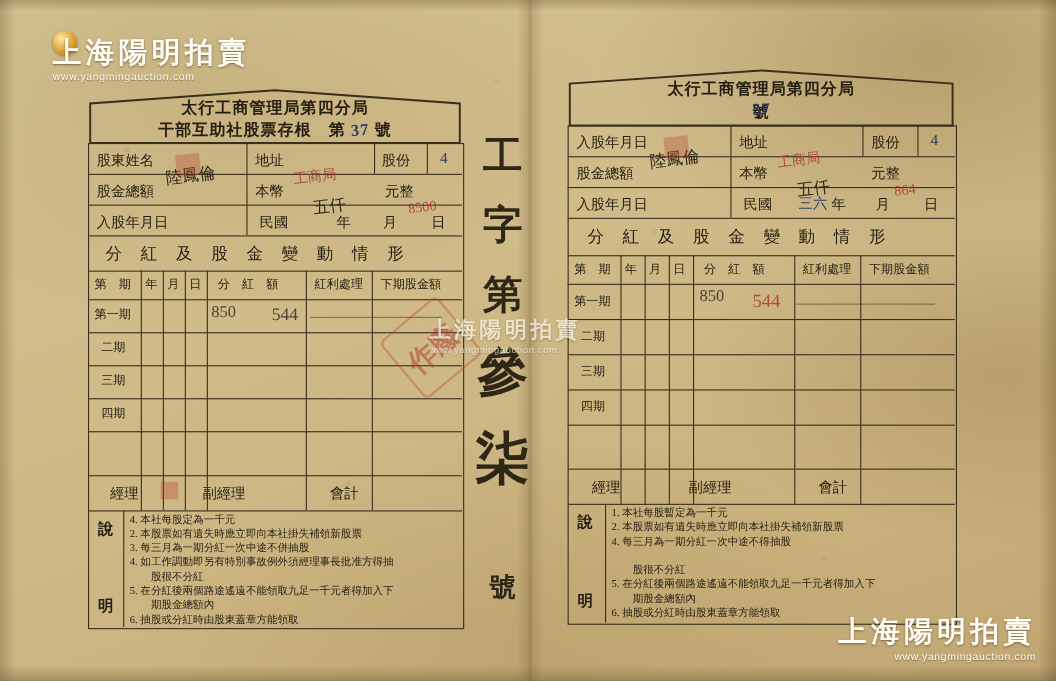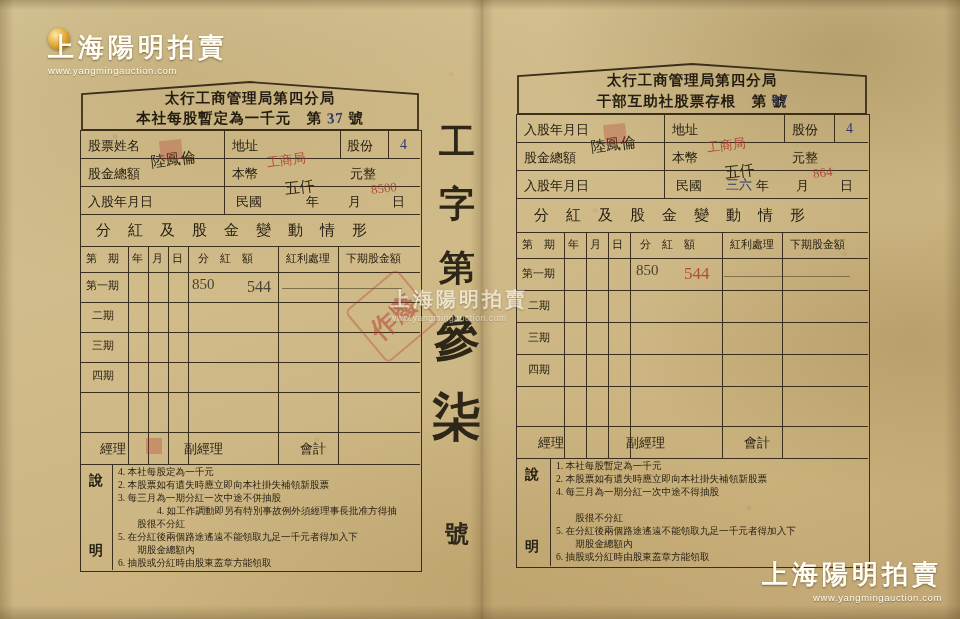--- a/index.html
+++ b/index.html
@@ -95,41 +95,41 @@
   <div class="edge" id="edge-r"></div>
 
   <div class="form" id="left-form" style="left:72px;top:80px;width:360px;height:490px;">
 
     <div class="banner" style="left:8px;top:0;width:340px;height:52px;">
       <svg viewBox="0 0 340 52" width="340" height="52">
         <polygon points="2,50 2,14 170,2 338,14 338,50" fill="none" stroke="#3a2f1d" stroke-width="1.8"></polygon>
       </svg>
       <div class="t1" style="top:9px;font-size:14.5px;letter-spacing:1px;">太行工商管理局第四分局</div>
       <div class="t2" style="top:29px;font-size:14.5px;letter-spacing:1px;">
-        <span>本社每股暫定為一千元　第</span>
+        <span>干部互助社股票存根　第</span>
         <span class="hw blue" style="position:relative;left:0;display:inline-block;font-size:15px;transform:rotate(-4deg);">37</span>
         <span>號</span>
       </div>
     </div>
 
     <div class="frame" style="left:8px;top:50px;width:340px;height:440px;"></div>
 
     <div class="hline" style="left:8px;top:78px;width:340px;"></div>
     <div class="hline" style="left:8px;top:106px;width:340px;"></div>
     <div class="hline" style="left:8px;top:134px;width:340px;"></div>
     <div class="hline" style="left:8px;top:166px;width:340px;"></div>
     <div class="hline" style="left:8px;top:192px;width:340px;"></div>
     <div class="hline" style="left:8px;top:222px;width:340px;"></div>
     <div class="hline" style="left:8px;top:252px;width:340px;"></div>
     <div class="hline" style="left:8px;top:282px;width:340px;"></div>
     <div class="hline" style="left:8px;top:312px;width:340px;"></div>
     <div class="hline" style="left:8px;top:352px;width:340px;"></div>
     <div class="hline" style="left:8px;top:384px;width:340px;"></div>
 
-    <div class="lbl" style="left:16px;top:57px;font-size:13px;">股票姓名</div>
+    <div class="lbl" style="left:16px;top:57px;font-size:13px;">股東姓名</div>
     <div class="vline" style="left:152px;top:50px;height:28px;"></div>
     <div class="lbl" style="left:160px;top:57px;font-size:13px;">地址</div>
     <div class="vline" style="left:268px;top:50px;height:28px;"></div>
     <div class="lbl" style="left:275px;top:57px;font-size:13px;">股份</div>
     <div class="vline" style="left:316px;top:50px;height:28px;"></div>
 
     <div class="hw rot" style="left:80px;top:73px;font-size:15px;">陸鳳倫</div>
     <div class="hw rot red" style="left:196px;top:74px;font-size:13px;opacity:.8;">工商局</div>
     <div class="hw blue" style="left:328px;top:57px;font-size:14px;">4</div>
 
@@ -178,21 +178,21 @@
     <div class="stamp-sq" style="left:74px;top:358px;width:16px;height:16px;"></div>
 
     <div class="vline" style="left:40px;top:384px;height:106px;"></div>
     <div class="shuoming" style="left:14px;top:392px;font-size:14px;">說</div>
     <div class="shuoming" style="left:14px;top:462px;font-size:14px;">明</div>
 
     <div class="notes" style="left:46px;top:386px;width:300px;height:104px;">
       <div class="ln" style="top:0;left:0;font-size:9.6px;">4. 本社每股定為一千元</div>
       <div class="ln" style="top:13px;left:0;font-size:9.6px;">2. 本股票如有遺失時應立即向本社掛失補領新股票</div>
       <div class="ln" style="top:26px;left:0;font-size:9.6px;">3. 每三月為一期分紅一次中途不併抽股</div>
-      <div class="ln" style="top:39px;left:0;font-size:9.6px;margin-left:39px;">4. 如工作調動即另有特別事故例外須經理事長批准方得抽</div>
+      <div class="ln" style="top:39px;left:0;font-size:9.6px;">4. 如工作調動即另有特別事故例外須經理事長批准方得抽</div>
       <div class="ln" style="top:52px;left:0;font-size:9.6px;">　　股很不分紅</div>
       <div class="ln" style="top:65px;left:0;font-size:9.6px;">5. 在分紅後兩個路途遙遠不能領取九足一千元者得加入下</div>
       <div class="ln" style="top:78px;left:0;font-size:9.6px;">　　期股金總額內</div>
       <div class="ln" style="top:91px;left:0;font-size:9.6px;">6. 抽股或分紅時由股東蓋章方能領取</div>
     </div>
 
     <div class="stamp-sq" style="left:88px;top:60px;width:22px;height:20px;transform:rotate(-6deg);"></div>
     <div class="stamp" style="left:290px,top:0;"></div>
   </div>
 
@@ -200,21 +200,20 @@
   <div class="stamp-box" style="left:358px;top:282px;width:64px;height:64px;transform:rotate(-40deg);border-radius:6px;opacity:.35;"></div>
 
   <div class="form" id="right-form" style="left:508px;top:62px;width:372px;height:505px;">
 
     <div class="banner" style="left:8px;top:0;width:352px;height:54px;">
       <svg viewBox="0 0 352 54" width="352" height="54">
         <polygon points="2,52 2,14 176,2 350,14 350,52" fill="none" stroke="#3a2f1d" stroke-width="1.8"></polygon>
       </svg>
       <div class="t1" style="top:9px;font-size:14.5px;letter-spacing:1px;">太行工商管理局第四分局</div>
       <div class="t2" style="top:30px;font-size:14.5px;letter-spacing:1px;">
-        <span>干部互助社股票存根　第</span>
         <span class="hw blue" style="display:inline-block;font-size:15px;transform:rotate(-4deg);">37</span>
         <span>號</span>
       </div>
     </div>
 
     <div class="frame" style="left:8px;top:52px;width:352px;height:452px;"></div>
 
     <div class="hline" style="left:8px;top:80px;width:352px;"></div>
     <div class="hline" style="left:8px;top:108px;width:352px;"></div>
     <div class="hline" style="left:8px;top:136px;width:352px;"></div>

